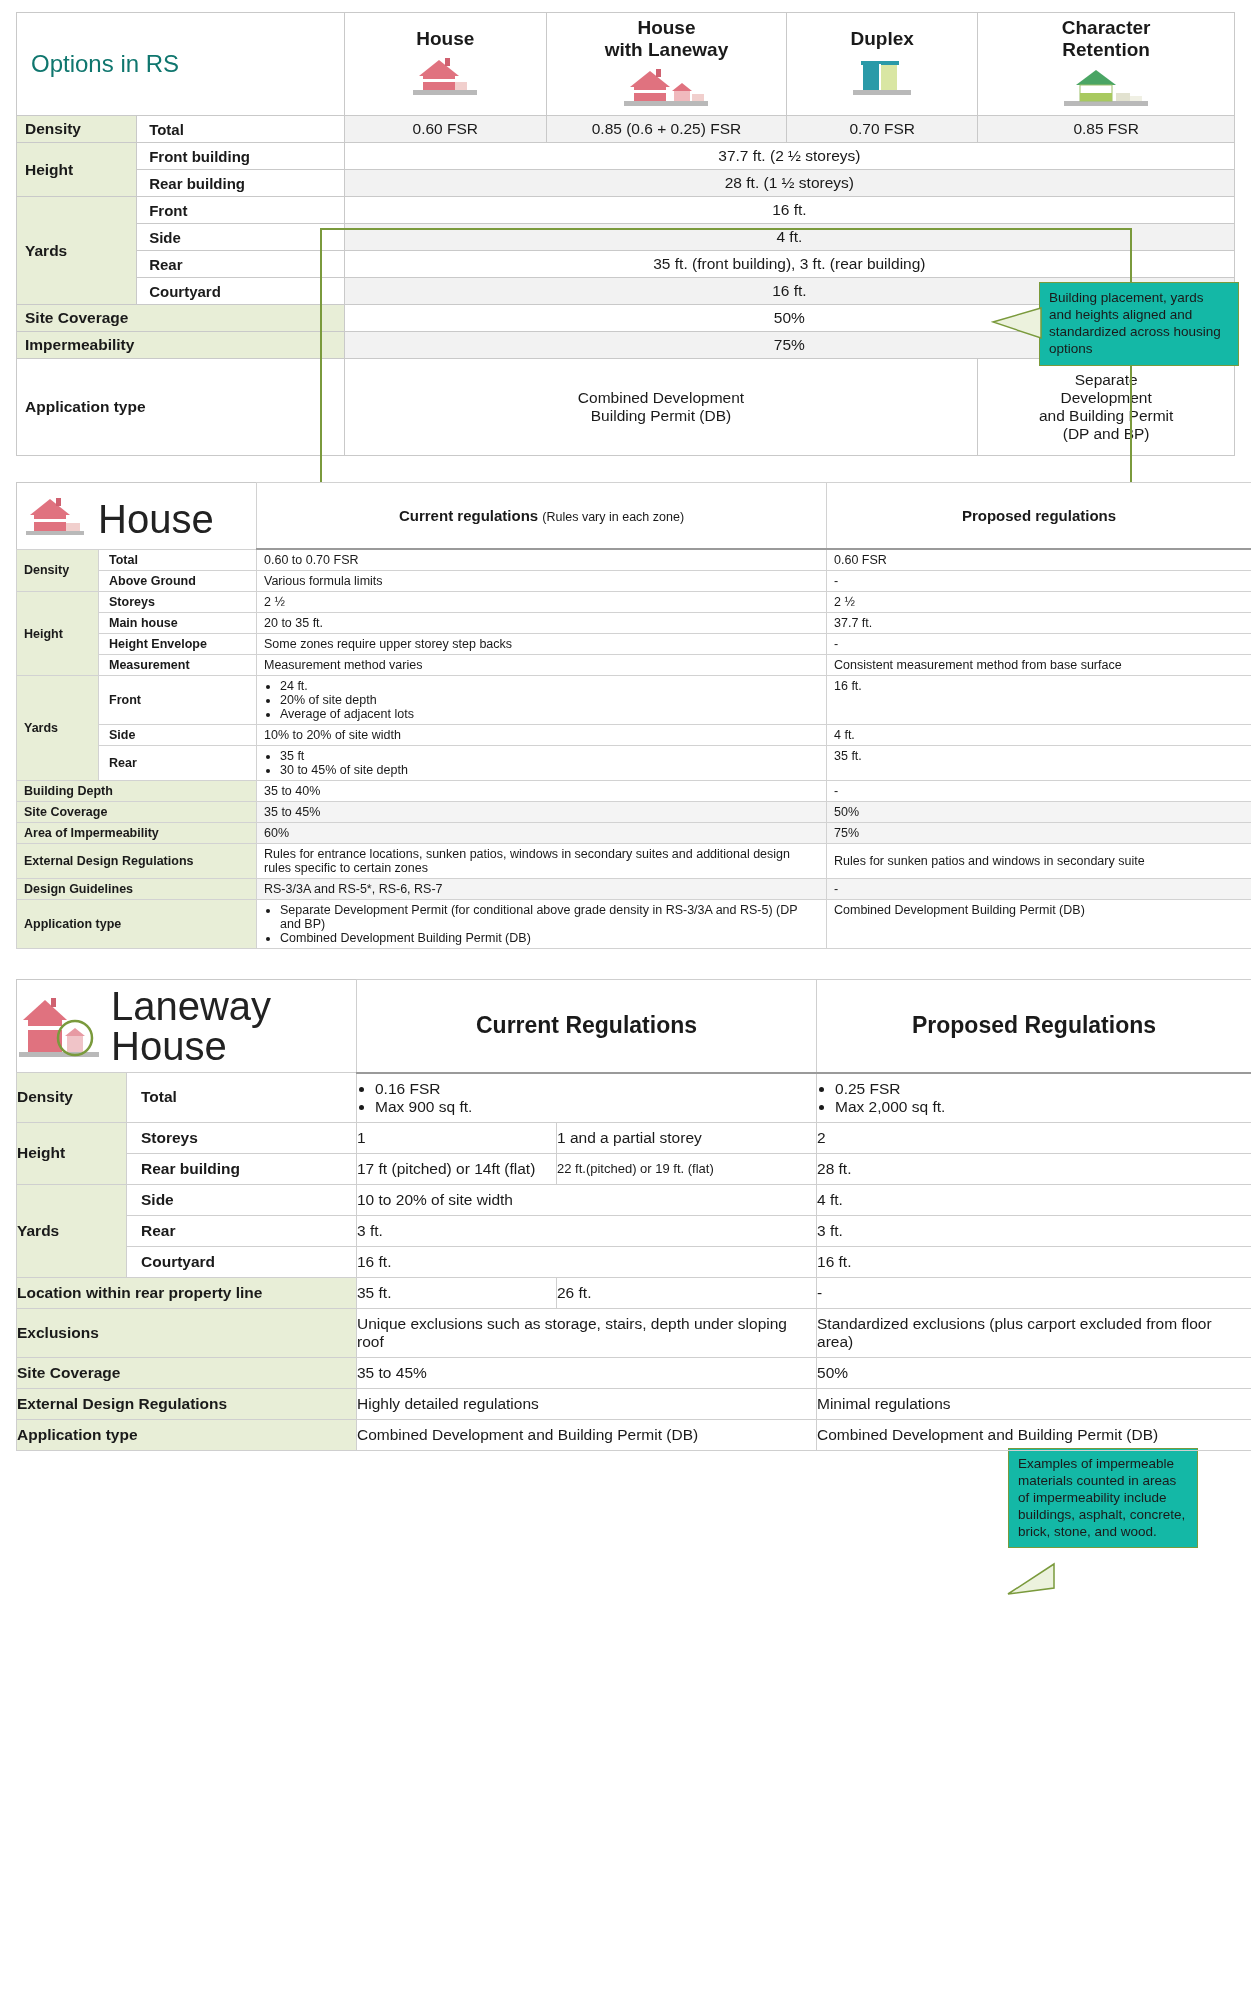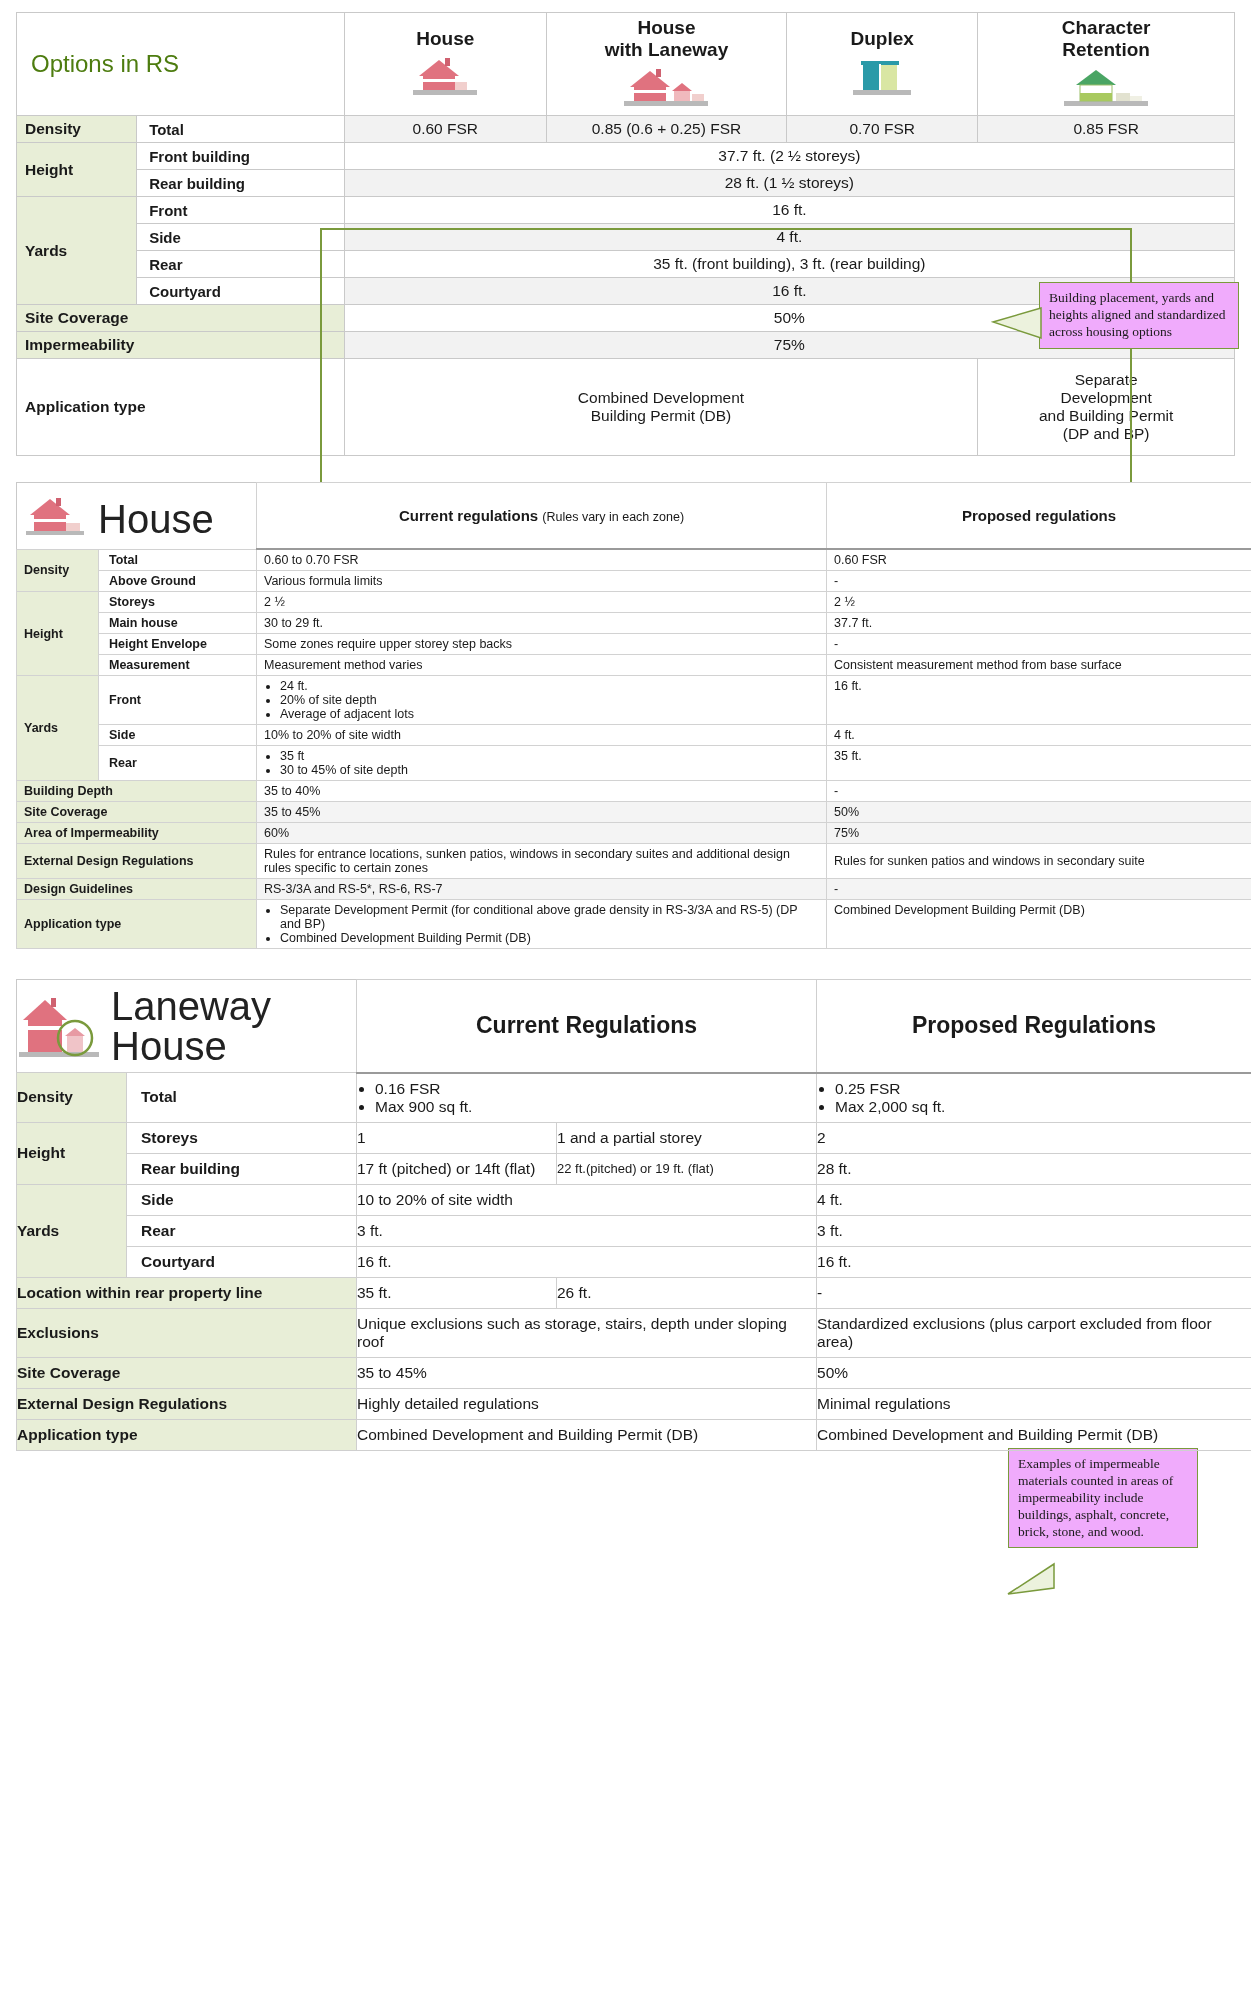--- a/index.html
+++ b/index.html
@@ -32,21 +32,21 @@
     background: #ffffff;
     text-align: center;
     font-weight: bold;
     font-size: 19px;
     padding-bottom: 6px;
   }
   .t1 .title-cell {
     background: #ffffff;
     font-size: 24px;
     font-weight: normal;
-    color: #4d7c0f;
+    color: #0f766e;
     padding-left: 14px;
   }
   .t1 .lbl {
     background: #e8eed7;
     font-weight: bold;
     font-size: 15.5px;
   }
   .t1 .sub {
     background: #ffffff;
     font-weight: bold;
@@ -63,27 +63,26 @@
   .house-icon { display: block; margin: 2px auto 0 auto; }
 
   .green-outline {
     position: absolute;
     border: 2.5px solid #7a9a3c;
     pointer-events: none;
   }
 
   .callout {
     position: absolute;
-    background: #f0abfc;
+    background: #14b8a6;
     border: 1.5px solid #7a9a3c;
     font-size: 13.5px;
     line-height: 1.25;
     padding: 7px 9px;
     color: #1a1a1a;
-    font-family: Liberation Serif, serif;
   }
 
   
   .section { position: relative; }
   .sec-head {
     display: flex;
     align-items: flex-end;
     gap: 10px;
   }
   .sec-title {
@@ -336,21 +335,21 @@
     </tr>
 
     <tr>
       <td class="lbl" rowspan="4">Height</td>
       <td class="sub">Storeys</td>
       <td>2 ½</td>
       <td>2 ½</td>
     </tr>
     <tr>
       <td class="sub">Main house</td>
-      <td>30 to 29 ft.</td>
+      <td>20 to 35 ft.</td>
       <td>37.7 ft.</td>
     </tr>
     <tr>
       <td class="sub">Height Envelope</td>
       <td>Some zones require upper storey step backs</td>
       <td>-</td>
     </tr>
     <tr>
       <td class="sub">Measurement</td>
       <td>Measurement method varies</td>

